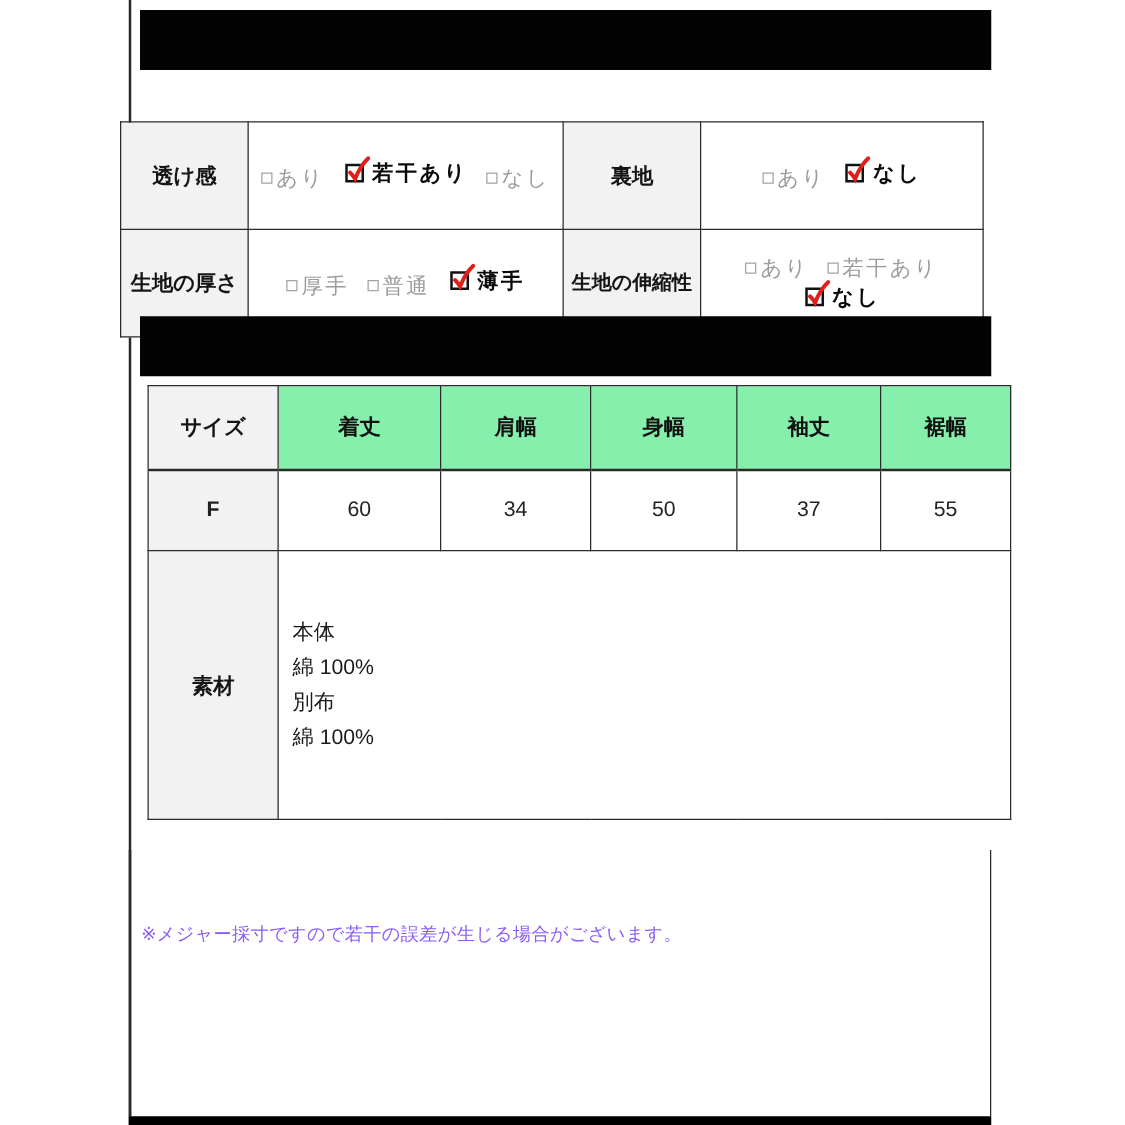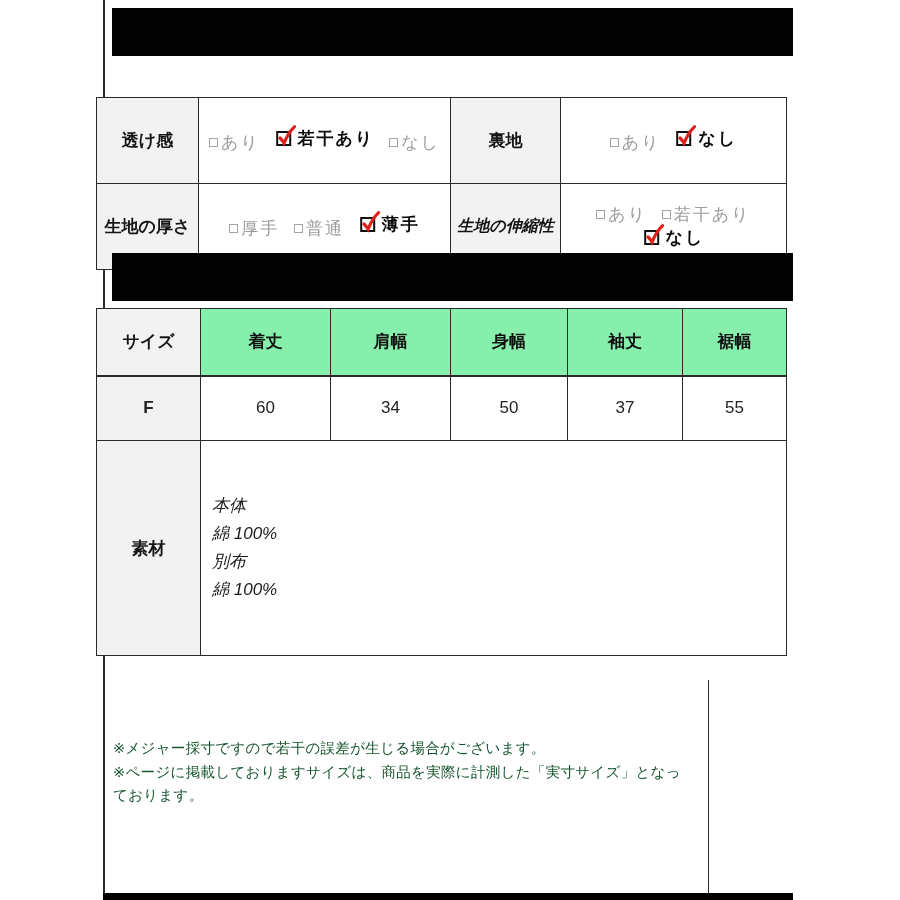--- a/index.html
+++ b/index.html
@@ -26,37 +26,37 @@
   .fabric-table td{height:86px;}
   .opts{text-align:center;font-size:17px;background:#fff;}
   .opt{display:inline-flex;align-items:center;margin:0 5px;white-space:nowrap;letter-spacing:2px;justify-content:space-between;}
   .opt.off{color:#9c9c9c;font-weight:normal;}
   .opt.on{color:#0a0a0a;font-weight:bold;}
   .ucb{display:inline-block;width:7px;height:7px;border:1.3px solid #a3a3a3;background:#fff;
        margin-right:3px;flex:none;}
   .cbk{width:22px;height:22px;margin-right:1px;margin-top:-5px;flex:none;overflow:visible;}
 
   
-  .size-table{left:96px;top:308px;width:690px;}
+  .size-table{left:118px;top:308px;width:690px;}
   .size-table .head-row th{height:67px;font-size:17px;font-weight:bold;background:#86efac;
                            border-bottom:2.2px solid #2a2a2a;}
   .size-table .head-row th.lbl{background:#f2f2f2;}
   .size-table .data-row td{height:65px;font-size:17px;text-align:center;color:#222;}
   .material-cell{text-align:left;vertical-align:middle;padding-left:11px;font-size:17px;
-                 line-height:28px;color:#1a1a1a;font-style:italic;}
+                 line-height:28px;color:#1a1a1a;}
   .mat-row th{height:215px;}
   .rem-row th{height:65px;}
   .remarks-cell{text-align:left;vertical-align:middle;padding-left:11px;font-size:17px;
                 letter-spacing:2px;color:#1a1a1a;}
 
   
-  .notes{position:absolute;left:103px;top:680px;width:606px;height:213px;box-sizing:border-box;
+  .notes{position:absolute;left:103px;top:680px;width:690px;height:213px;box-sizing:border-box;
          border-left:2px solid #2a2a2a;border-right:1.6px solid #2a2a2a;
          padding:57px 18px 0 8px;font-size:14.5px;line-height:23.5px;letter-spacing:0.3px;
-         color:#14532d;}
+         color:#8b5cf6;}
   .notes p{margin:0;}
 </style>
 </head>
 <body>
 
 <div class="canvas">
 
   <div class="vline"></div>
   <div class="bottombar"></div>
 
@@ -118,21 +118,21 @@
               <span>普通</span>
             </span>
         <span class="opt on">
               <svg class="cbk" viewBox="0 0 22 22">
                 <rect x="2.2" y="7" width="13" height="13" fill="#ffffff" stroke="#121212" stroke-width="2"></rect>
                 <path d="M5 13 C6.6 14.5 8.2 16.6 9.1 18.2 C11.4 12.2 16 5 19.6 1.6" fill="none" stroke="#df201a" stroke-width="3.1" stroke-linecap="round"></path>
               </svg>
               <span>薄手</span>
             </span>
       </td>
-      <td class="lbl" style="font-size:16px;font-style:italic;">生地の伸縮性</td>
+      <td class="lbl" style="font-size:16px;">生地の伸縮性</td>
       <td class="opts">
         <span class="opt off">
               <span class="ucb"></span>
               <span>あり</span>
             </span>
         <span class="opt off">
               <span class="ucb"></span>
               <span>若干あり</span>
             </span>
         <span class="opt on">
@@ -184,16 +184,15 @@
         <div>綿 100%</div>
         <div>別布</div>
         <div>綿 100%</div>
       </td>
     </tr>
   </tbody>
     </table>
 
   <div class="notes">
     <p>※メジャー採寸ですので若干の誤差が生じる場合がございます。</p>
-    <p>※ページに掲載しておりますサイズは、商品を実際に計測した「実寸サイズ」となっております。</p>
   </div>
 
 </div>
 
 </body></html>

